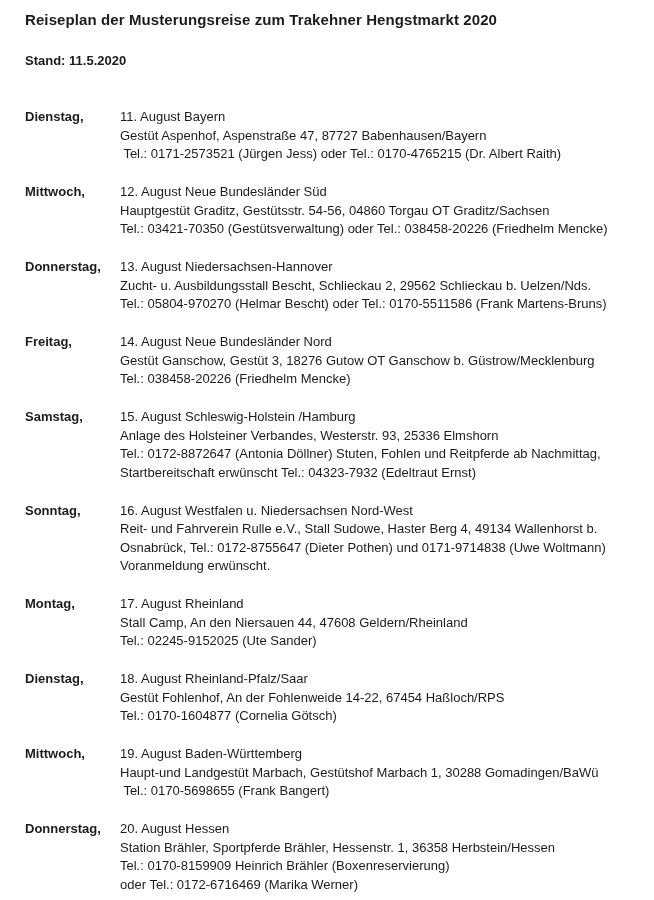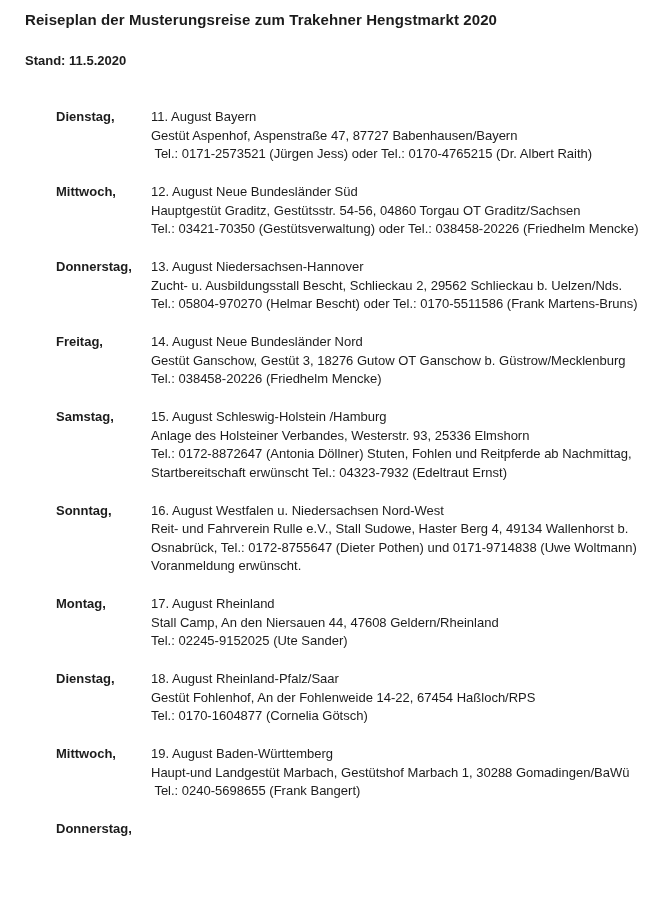--- a/index.html
+++ b/index.html
@@ -30,21 +30,20 @@
   }
   .status-line {
     font-weight: bold;
     font-size: 13px;
     line-height: 18px;
     margin-top: 22px;
     white-space: pre;
   }
   .entries {
     margin-top: 38px;
-    margin-left: 31px;
   }
   .entry {
     display: grid;
     grid-template-columns: 95px 1fr;
     margin-bottom: 19.5px;
     font-size: 13px;
     line-height: 18.5px;
   }
   .entry-day {
     font-weight: bold;
@@ -131,20 +130,26 @@
           <div class="entry-heading">18. August Rheinland-Pfalz/Saar</div>
           <div class="entry-line">Gestüt Fohlenhof, An der Fohlenweide 14-22, 67454 Haßloch/RPS</div>
           <div class="entry-line">Tel.: 0170-1604877 (Cornelia Götsch)</div>
         </div>
       </div>
       <div class="entry">
         <div class="entry-day">Mittwoch,</div>
         <div class="entry-content">
           <div class="entry-heading">19. August Baden-Württemberg</div>
           <div class="entry-line">Haupt-und Landgestüt Marbach, Gestütshof Marbach 1, 30288 Gomadingen/BaWü</div>
-          <div class="entry-line"> Tel.: 0240-5698655 (Frank Bangert)</div>
+          <div class="entry-line"> Tel.: 0170-5698655 (Frank Bangert)</div>
         </div>
       </div>
       <div class="entry">
         <div class="entry-day">Donnerstag,</div>
+        <div class="entry-content">
+          <div class="entry-heading">20. August Hessen</div>
+          <div class="entry-line">Station Brähler, Sportpferde Brähler, Hessenstr. 1, 36358 Herbstein/Hessen</div>
+          <div class="entry-line">Tel.: 0170-8159909 Heinrich Brähler (Boxenreservierung)</div>
+          <div class="entry-line">oder Tel.: 0172-6716469 (Marika Werner)</div>
+        </div>
       </div>
     </div>
 </div>
 
 </body></html>

